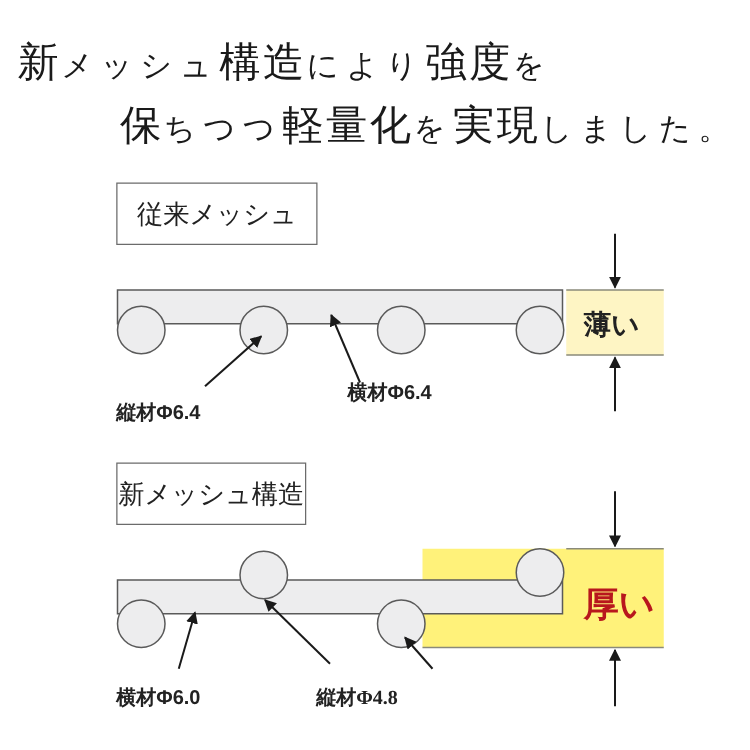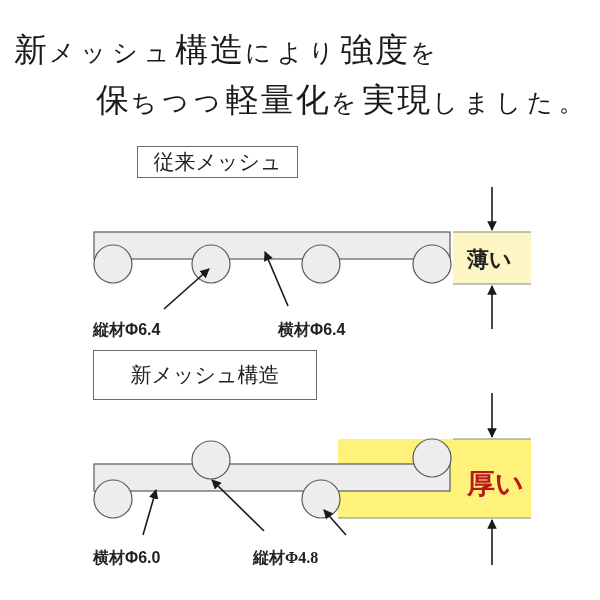--- a/index.html
+++ b/index.html
@@ -3,22 +3,22 @@
   <meta charset="utf-8">
   <style>
     html, body { margin: 0; padding: 0; background: #ffffff; }
     body { width: 600px; height: 600px; position: relative; overflow: hidden; font-family: "DejaVu Sans", sans-serif; }
     .headline { position: absolute; font-family: "DejaVu Serif", serif; color: #1a1a1a; white-space: nowrap; }
     .headline .sm { font-size: 25px; letter-spacing: 6px; }
     .headline .lg { font-size: 33px; letter-spacing: 2px; }
     #line1 { left: 14px; top: 28px; text-align: right; }
     #line2 { left: 96px; top: 78px; }
     .labelbox { position: absolute; border: 1.5px solid #6b6b6b; background: #fff; color: #222; font-size: 21px; display: flex; align-items: center; justify-content: center; box-sizing: border-box; }
-    #box-old { left: 93px; top: 146px; width: 161px; height: 32px; margin-left: 44px; }
-    #box-new { left: 93px; top: 350px; width: 224px; height: 50px; text-align: right; }
+    #box-old { left: 93px; top: 146px; width: 161px; height: 50px; }
+    #box-new { left: 93px; top: 370px; width: 152px; height: 50px; text-align: right; }
     svg#diagram { position: absolute; left: 0; top: 0; }
     .spec { position: absolute; font-size: 16px; color: #222; font-weight: bold; white-space: nowrap; font-family: "Liberation Sans", sans-serif; }
     .thick-label { position: absolute; font-weight: bold; font-family: "DejaVu Sans", sans-serif; white-space: nowrap; }
   </style>
 </head>
 <body>
 
 <div class="headline" id="line1"><span class="lg">新</span><span class="sm">メッシュ</span><span class="lg">構造</span><span class="sm">により</span><span class="lg">強度</span><span class="sm">を</span></div>
 <div class="headline" id="line2"><span class="lg">保</span><span class="sm">ちつつ</span><span class="lg">軽量化</span><span class="sm">を</span><span class="lg">実現</span><span class="sm">しました。</span></div>
 
@@ -67,15 +67,15 @@
 
     <line x1="492" y1="393" x2="492" y2="437" stroke="#1a1a1a" stroke-width="1.6" marker-end="url(#ah)"></line>
     <line x1="492" y1="565" x2="492" y2="520" stroke="#1a1a1a" stroke-width="1.6" marker-end="url(#ah)"></line>
   </g>
 </svg>
 
 <div class="thick-label" style="left:467px; top:245px; font-size:22px; color:#222;">薄い</div>
 <div class="thick-label" style="left:467px; top:465px; font-size:28px; color:#b8171d;">厚い</div>
 
 <div class="spec" style="left:93px; top:320px;">縦材Φ6.4</div>
-<div class="spec" style="left:278px; top:320px;">横材Φ6.4</div>
+<div class="spec" style="left:278px; top:304px;">横材Φ6.4</div>
 <div class="spec" style="left:93px; top:548px;">横材Φ6.0</div>
 <div class="spec" style="left:253px; top:548px;font-family:Liberation Serif, serif;">縦材Φ4.8</div>
 
 </body></html>

